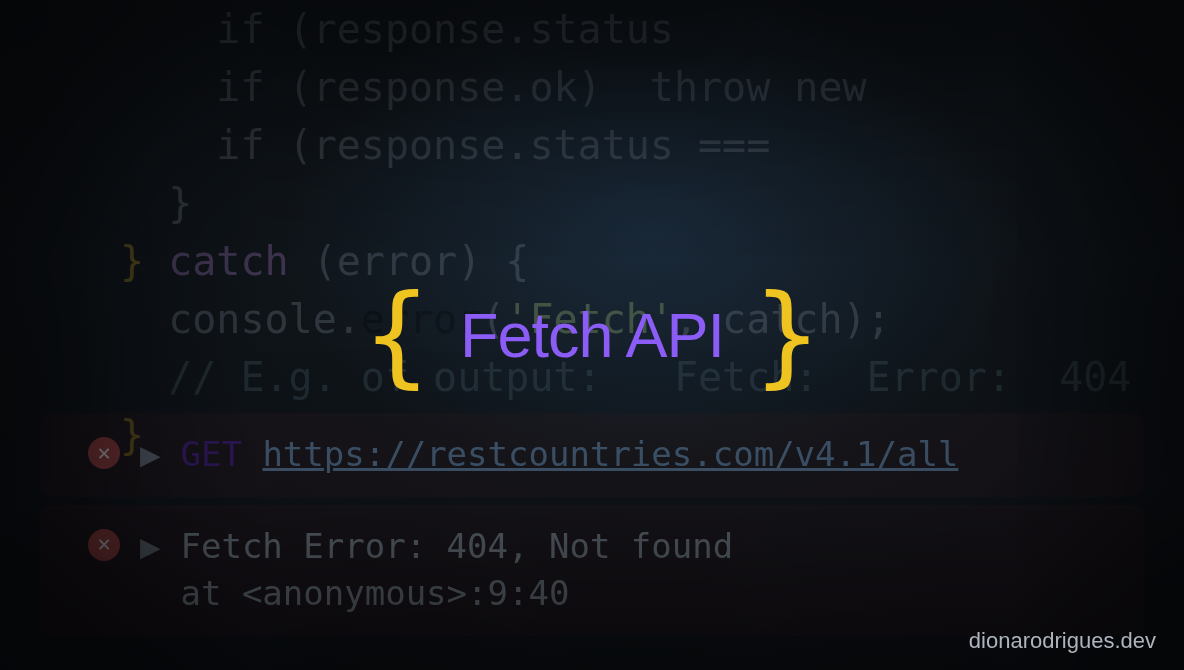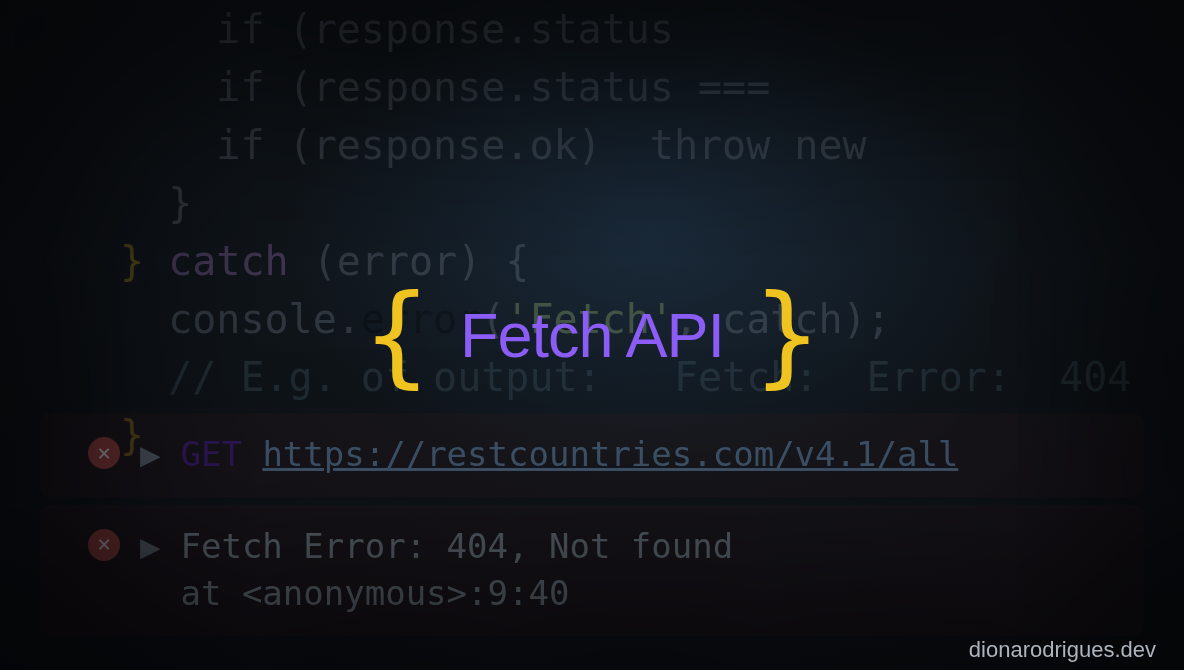--- a/index.html
+++ b/index.html
@@ -102,41 +102,41 @@
     .hero .title {
       font-size: 63px;
       font-weight: 400;
       color: #8b5cf6;
       font-family: -apple-system, 'Segoe UI', 'Helvetica Neue', sans-serif;
       letter-spacing: -1px;
     }
     
     .watermark {
       position: absolute;
-      bottom: 7px;
+      bottom: 16px;
       right: 28px;
       color: #aeb4bd;
       font-size: 22px;
       font-family: -apple-system, 'Segoe UI', sans-serif;
       z-index: 20;
     }
     .vignette {
       position: absolute;
       inset: 0;
       pointer-events: none;
       box-shadow: inset 0 0 200px 80px rgba(0,0,0,0.7);
     }
   </style>
 </head>
 <body>
 
 <div class="code-bg">
   <div class="code-line">    if (response.status</div>
+  <div class="code-line">    if (response.ok)  throw new</div>
   <div class="code-line">    if (response.status ===</div>
-  <div class="code-line">    if (response.ok)  throw new</div>
   <div class="code-line">  }</div>
   <div class="code-line"><span class="yellow-brace">} </span><span class="kw">catch</span><span> (error) {</span></div>
   <div class="code-line"><span>  console.</span><span class="fn">error</span><span>(</span><span class="str">'Fetch'</span><span>, catch);</span></div>
   <div class="code-line comment">  // E.g. of output:   Fetch:  Error:  404</div>
   <div class="code-line yellow-brace">}</div>
 </div>
 
 <div class="console-wrap">
   <div class="console-row">
     <div class="close-badge">✕</div>

